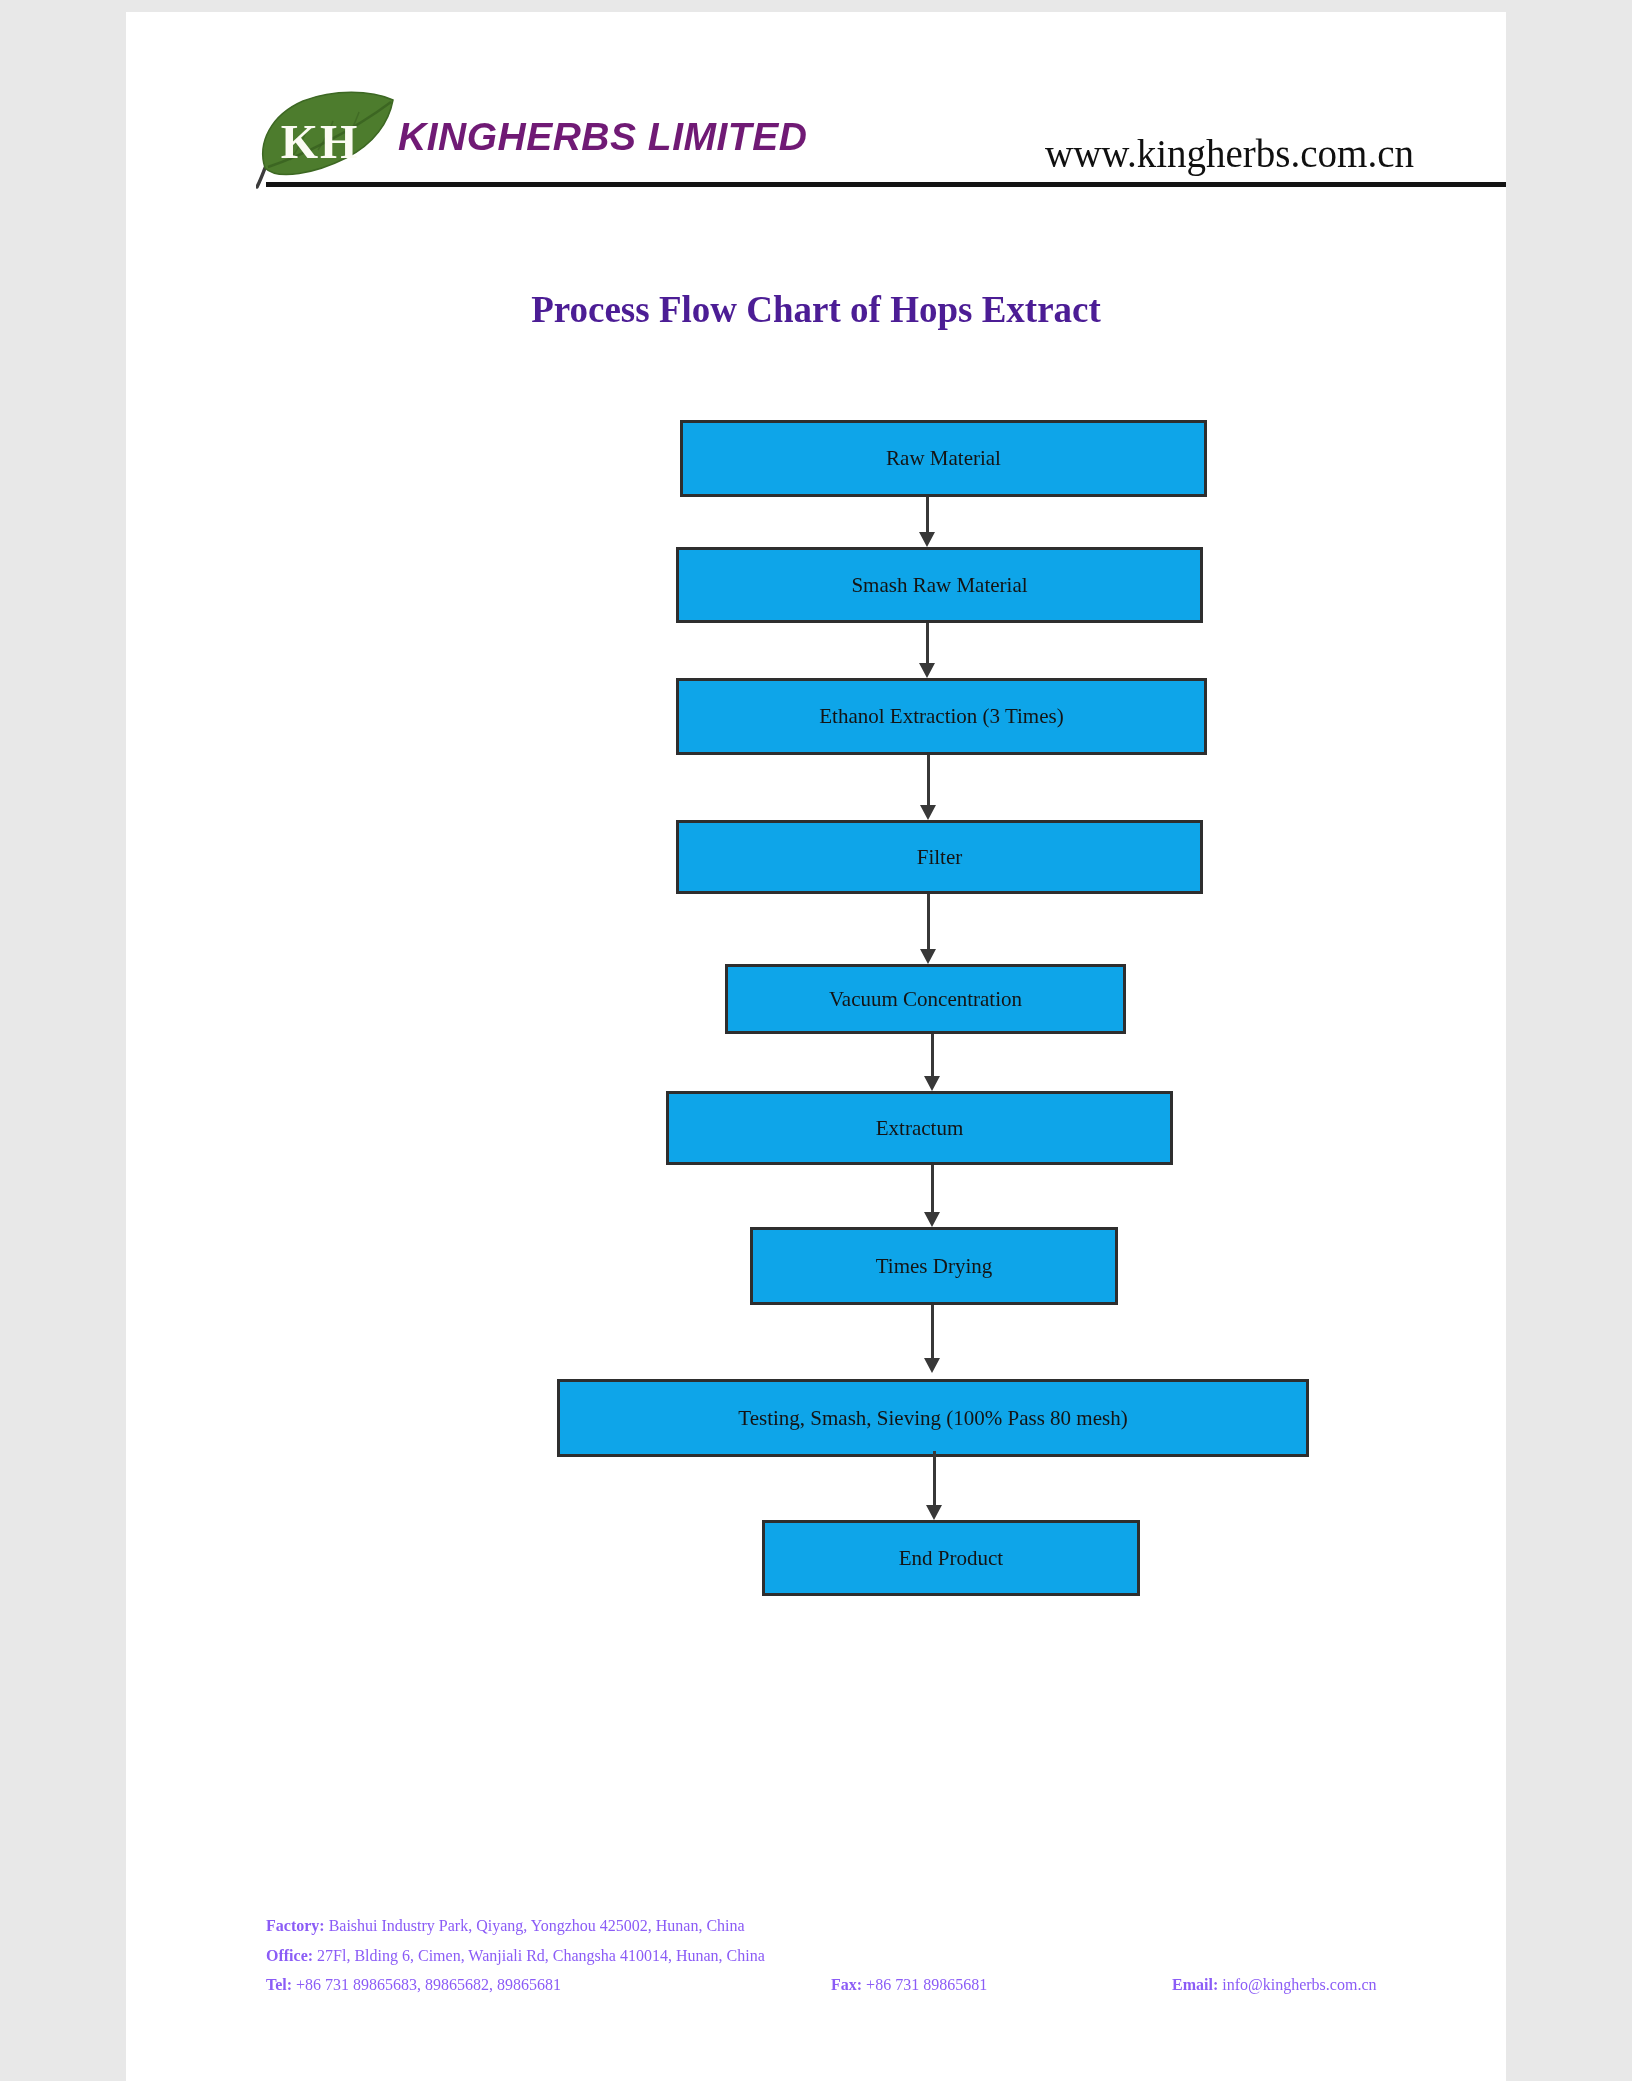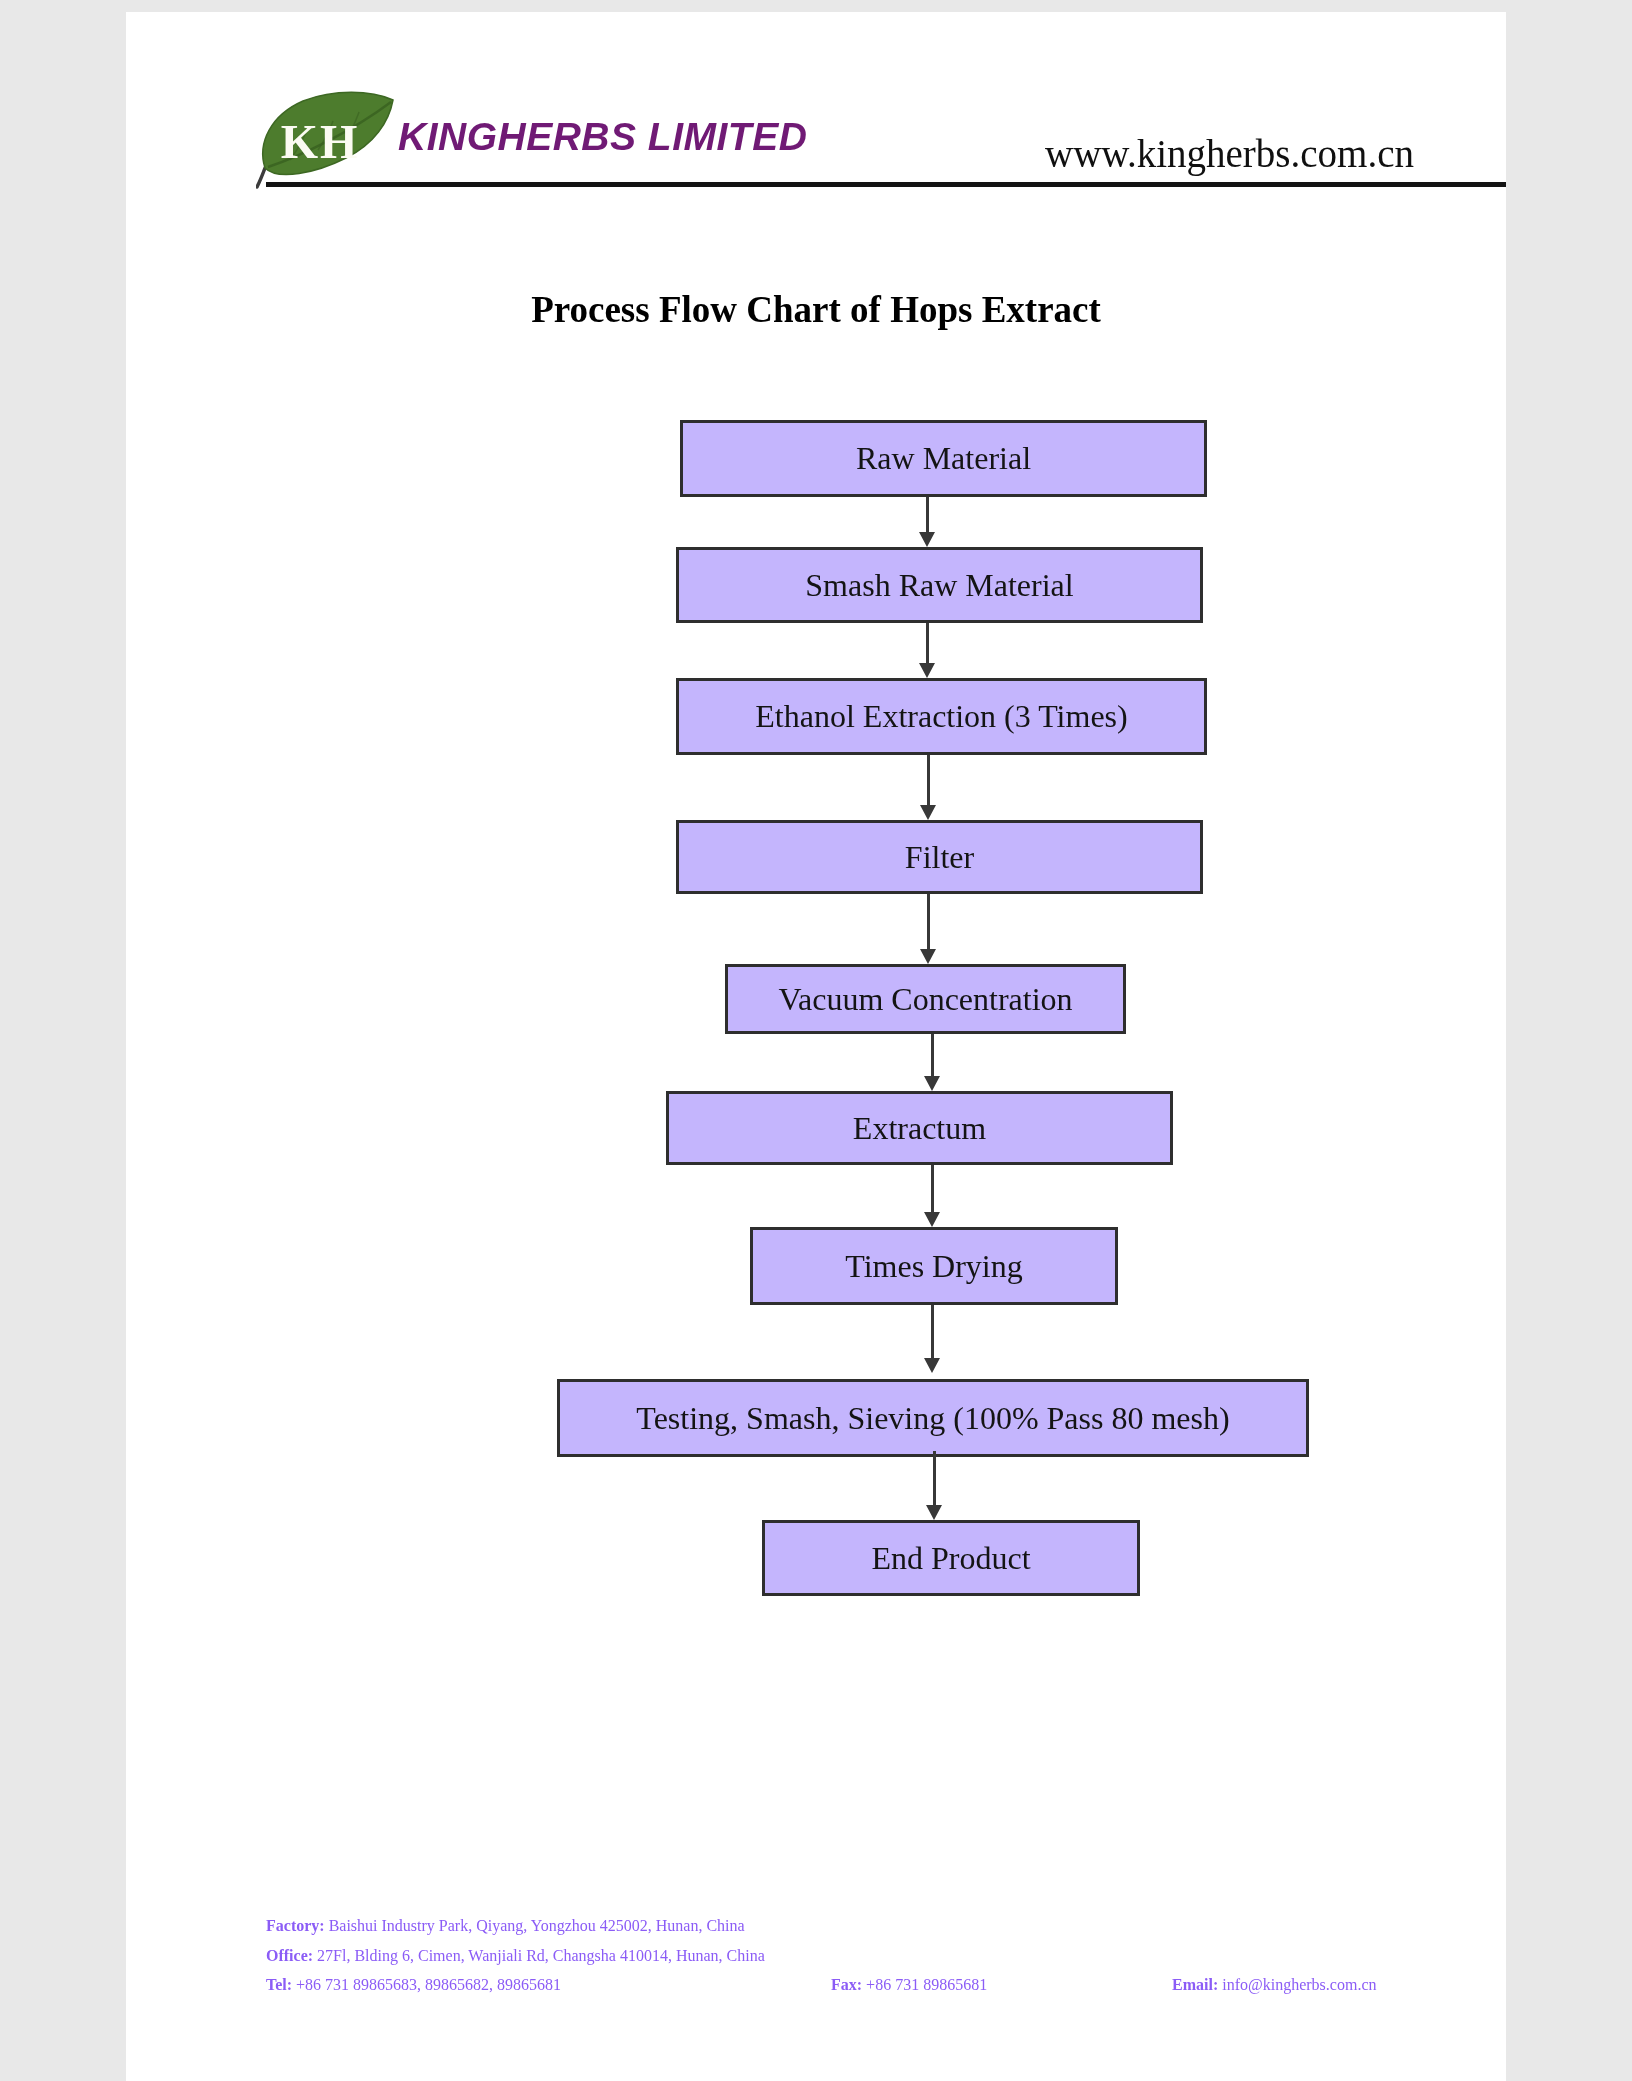--- a/index.html
+++ b/index.html
@@ -14,28 +14,28 @@
     position:absolute;left:272px;top:103px;
     font-family:"Liberation Sans",sans-serif;
     font-weight:bold;font-style:italic;font-size:39px;letter-spacing:.5px;color:#701a75;
     white-space:nowrap;
   }
   .website{position:absolute;right:92px;top:119px;font-size:39px;color:#101010;white-space:nowrap;}
   .hrule{position:absolute;left:140px;top:170px;width:1416px;height:5px;background:#131313;}
   
   .title{
     position:absolute;left:0;top:276px;width:100%;margin:0;
-    text-align:center;font-size:37px;font-weight:bold;color:#000000;
+    text-align:center;font-size:37px;font-weight:bold;color:#4c1d95;
   }
   
   .fbox{
     position:absolute;box-sizing:border-box;
-    border:3px solid #2e2e2e;background:#c4b5fd;
+    border:3px solid #2e2e2e;background:#0ea5e9;
     display:flex;align-items:center;justify-content:center;
-    font-size:32px;color:#141414;white-space:nowrap;
+    font-size:21px;color:#141414;white-space:nowrap;
   }
   .arrow{position:absolute;width:16px;display:flex;flex-direction:column;align-items:center;}
   .shaft{width:3px;flex:1 1 auto;background:#383838;}
   .ahead{
     width:0;height:0;flex:0 0 auto;
     border-left:8px solid transparent;border-right:8px solid transparent;
     border-top:15px solid #383838;
   }
   
   .footer{

